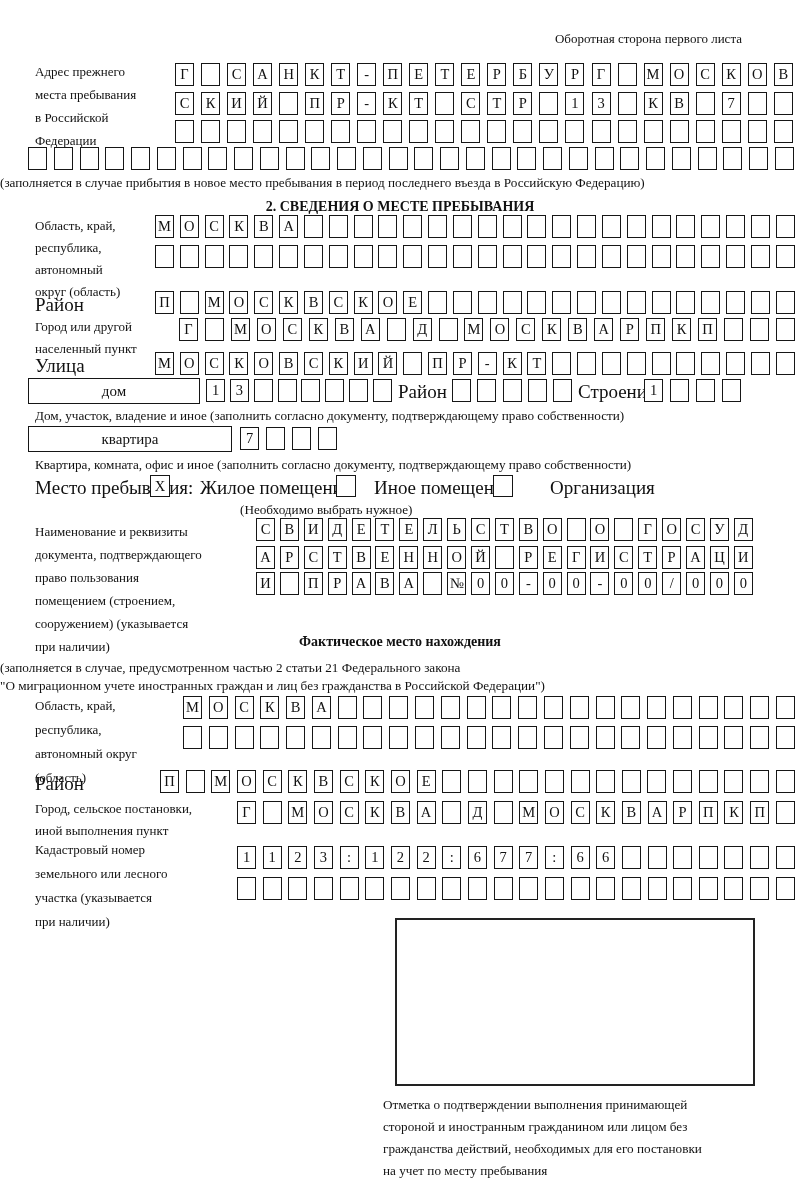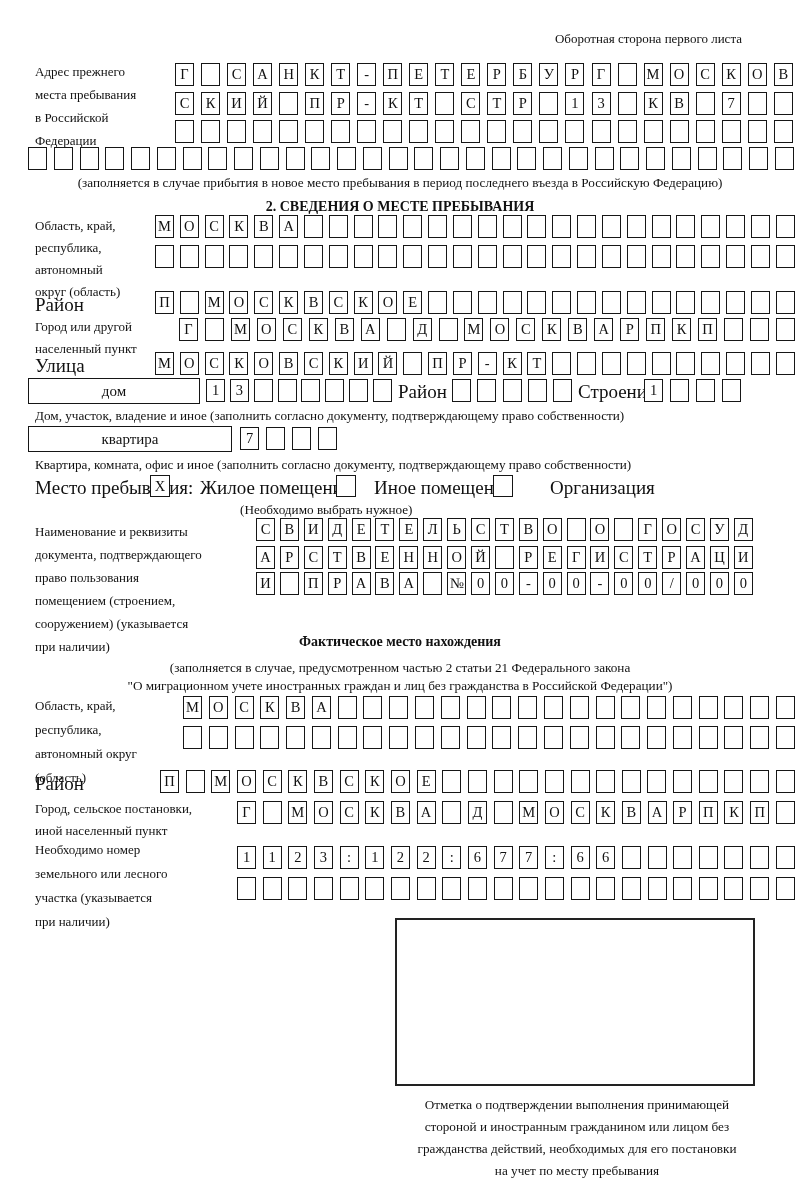--- a/index.html
+++ b/index.html
@@ -3,21 +3,21 @@
 <meta charset="utf-8">
 <style>
   html,body{margin:0;padding:0;background:#e8e8e8;}
   .page{
     position:relative;width:800px;height:1180px;margin:0 auto;background:#ffffff;
     font-family:"Liberation Serif","DejaVu Serif",serif;color:#111;overflow:hidden;
   }
   .lbl{position:absolute;font-size:13px;line-height:23px;}
   .lbl .line{white-space:nowrap;}
   .note{position:absolute;font-size:13.2px;line-height:15px;}
-  .center{text-align:center;}
+  .center{text-align:left;}
   .title{position:absolute;left:0;width:100%;text-align:center;font-weight:bold;font-size:14px;}
   .cells{position:absolute;display:flex;justify-content:space-between;}
   .cell{
     box-sizing:border-box;flex:0 0 19px;width:19px;height:23px;
     border:1.7px solid #161616;background:#fff;
     display:flex;align-items:center;justify-content:center;
     font-size:14.5px;line-height:1;
   }
   .wbox{
     position:absolute;box-sizing:border-box;height:26px;border:1.8px solid #161616;
@@ -522,21 +522,21 @@
       <span class="cell"></span>
       <span class="cell"></span>
       <span class="cell"></span>
       <span class="cell"></span>
       <span class="cell"></span>
       <span class="cell"></span>
     </div>
 
   <div class="lbl" style="left:35px;top:798px;line-height:22px;">
       <div class="line">Город, сельское постановки,</div>
-      <div class="line">иной населенный пункт</div>
+      <div class="line">иной выполнения пункт</div>
     </div>
   <div class="cells" style="left:237px;top:801px;width:558px;">
       <span class="cell">Г</span>
       <span class="cell"></span>
       <span class="cell">М</span>
       <span class="cell">О</span>
       <span class="cell">С</span>
       <span class="cell">К</span>
       <span class="cell">В</span>
       <span class="cell">А</span>
@@ -550,21 +550,21 @@
       <span class="cell">В</span>
       <span class="cell">А</span>
       <span class="cell">Р</span>
       <span class="cell">П</span>
       <span class="cell">К</span>
       <span class="cell">П</span>
       <span class="cell"></span>
     </div>
 
   <div class="lbl" style="left:35px;top:838px;line-height:24px;">
-      <div class="line">Необходимо номер</div>
+      <div class="line">Кадастровый номер</div>
       <div class="line">земельного или лесного</div>
       <div class="line">участка (указывается</div>
       <div class="line">при наличии)</div>
     </div>
   <div class="cells" style="left:237px;top:846px;width:558px;">
       <span class="cell">1</span>
       <span class="cell">1</span>
       <span class="cell">2</span>
       <span class="cell">3</span>
       <span class="cell">:</span>

